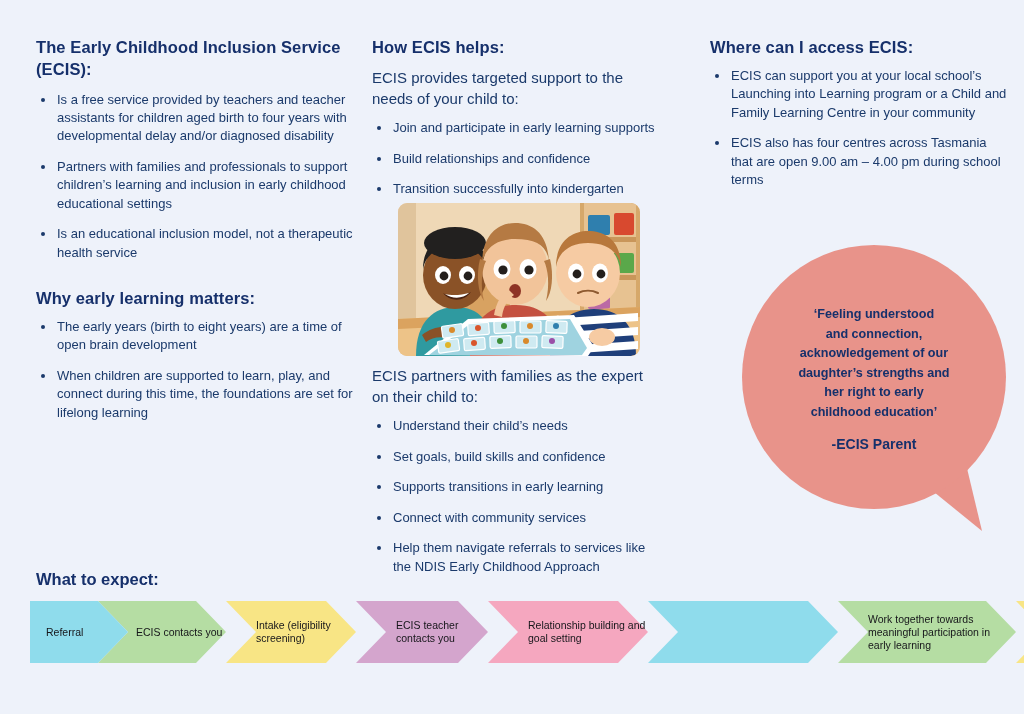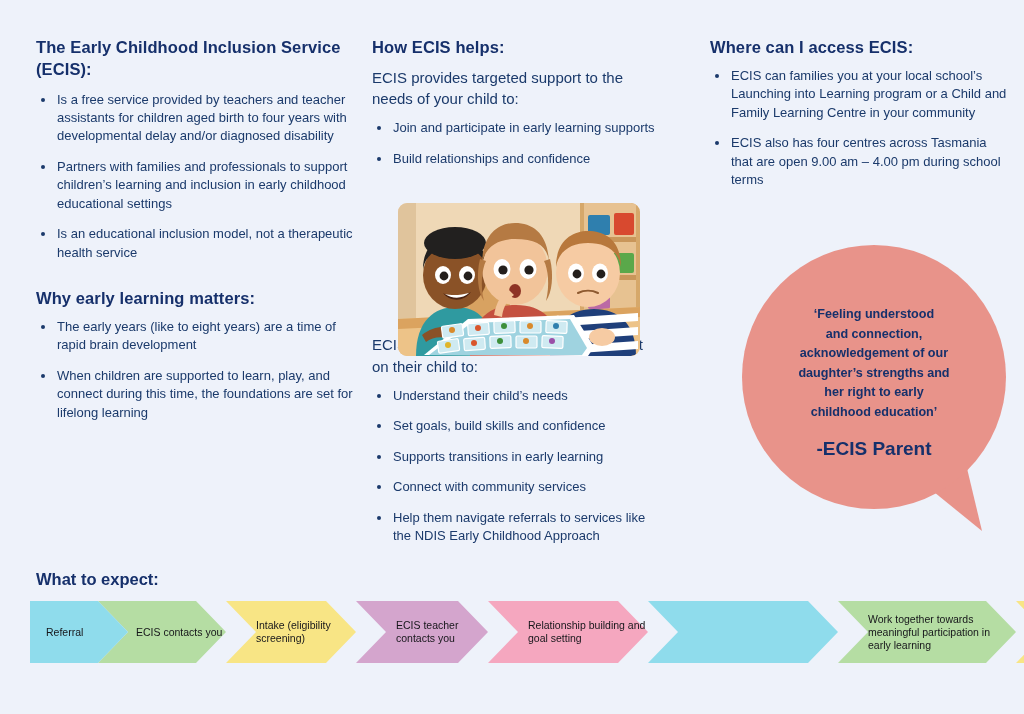--- a/index.html
+++ b/index.html
@@ -101,21 +101,21 @@
     top: 62px;
     width: 208px;
     text-align: center;
     font-size: 12.6px;
     font-weight: bold;
     line-height: 1.55;
     color: #16306b;
   }
   .bubble-attrib {
     margin-top: 12px;
-    font-size: 19px;
+    font-size: 14px;
     font-weight: bold;
     color: #16306b;
   }
 
   
   .expect-title {
     position: absolute;
     left: 36px;
     top: 570px;
     font-size: 16.5px;
@@ -152,31 +152,32 @@
   <div class="col col-1">
     <h2 class="section-title">The Early Childhood Inclusion Service (ECIS):</h2>
     <ul class="bullets">
       <li>Is a free service provided by teachers and teacher assistants for children aged birth to four years with developmental delay and/or diagnosed disability</li>
       <li>Partners with families and professionals to support children’s learning and inclusion in early childhood educational settings</li>
       <li>Is an educational inclusion model, not a therapeutic health service</li>
     </ul>
     <div class="gap-block"></div>
     <h2 class="section-title tight">Why early learning matters:</h2>
     <ul class="bullets">
-      <li>The early years (like to eight years) are a time of rapid brain development</li>
+      <li>The early years (birth to eight years) are a time of open brain development</li>
       <li>When children are supported to learn, play, and connect during this time, the foundations are set for lifelong learning</li>
     </ul>
   </div>
 
   <div class="col col-2">
     <h2 class="section-title tight">How ECIS helps:</h2>
     <p class="lead">ECIS provides targeted support to the needs of your child to:</p>
     <ul class="bullets">
       <li>Join and participate in early learning supports</li>
       <li>Build relationships and confidence</li>
+      <li>Transition successfully into kindergarten</li>
     </ul>
     <div style="height:166px"></div>
     <p class="lead">ECIS partners with families as the expert on their child to:</p>
     <ul class="bullets">
       <li>Understand their child’s needs</li>
       <li>Set goals, build skills and confidence</li>
       <li>Supports transitions in early learning</li>
       <li>Connect with community services</li>
       <li>Help them navigate referrals to services like the NDIS Early Childhood Approach</li>
     </ul>
@@ -282,21 +283,21 @@
           <circle cx="128" cy="138" r="3" fill="#d98a2b"></circle>
           <circle cx="154" cy="138" r="3" fill="#9a4fa8"></circle>
         </g>
       </g>
     </svg>
   </div>
 
   <div class="col col-3">
     <h2 class="section-title tight">Where can I access ECIS:</h2>
     <ul class="bullets">
-      <li>ECIS can families you at your local school’s Launching into Learning program or a Child and Family Learning Centre in your community</li>
+      <li>ECIS can support you at your local school’s Launching into Learning program or a Child and Family Learning Centre in your community</li>
       <li>ECIS also has four centres across Tasmania that are open 9.00 am – 4.00 pm during school terms</li>
     </ul>
   </div>
 
   <div class="bubble-wrap">
     <svg width="272" height="288" viewBox="0 0 272 288" xmlns="http://www.w3.org/2000/svg">
       <path d="M218 196 L240 288 L176 236 Z" fill="#e8938a"></path>
       <circle cx="132" cy="134" r="132" fill="#e8938a"></circle>
     </svg>
     <div class="bubble-text">

